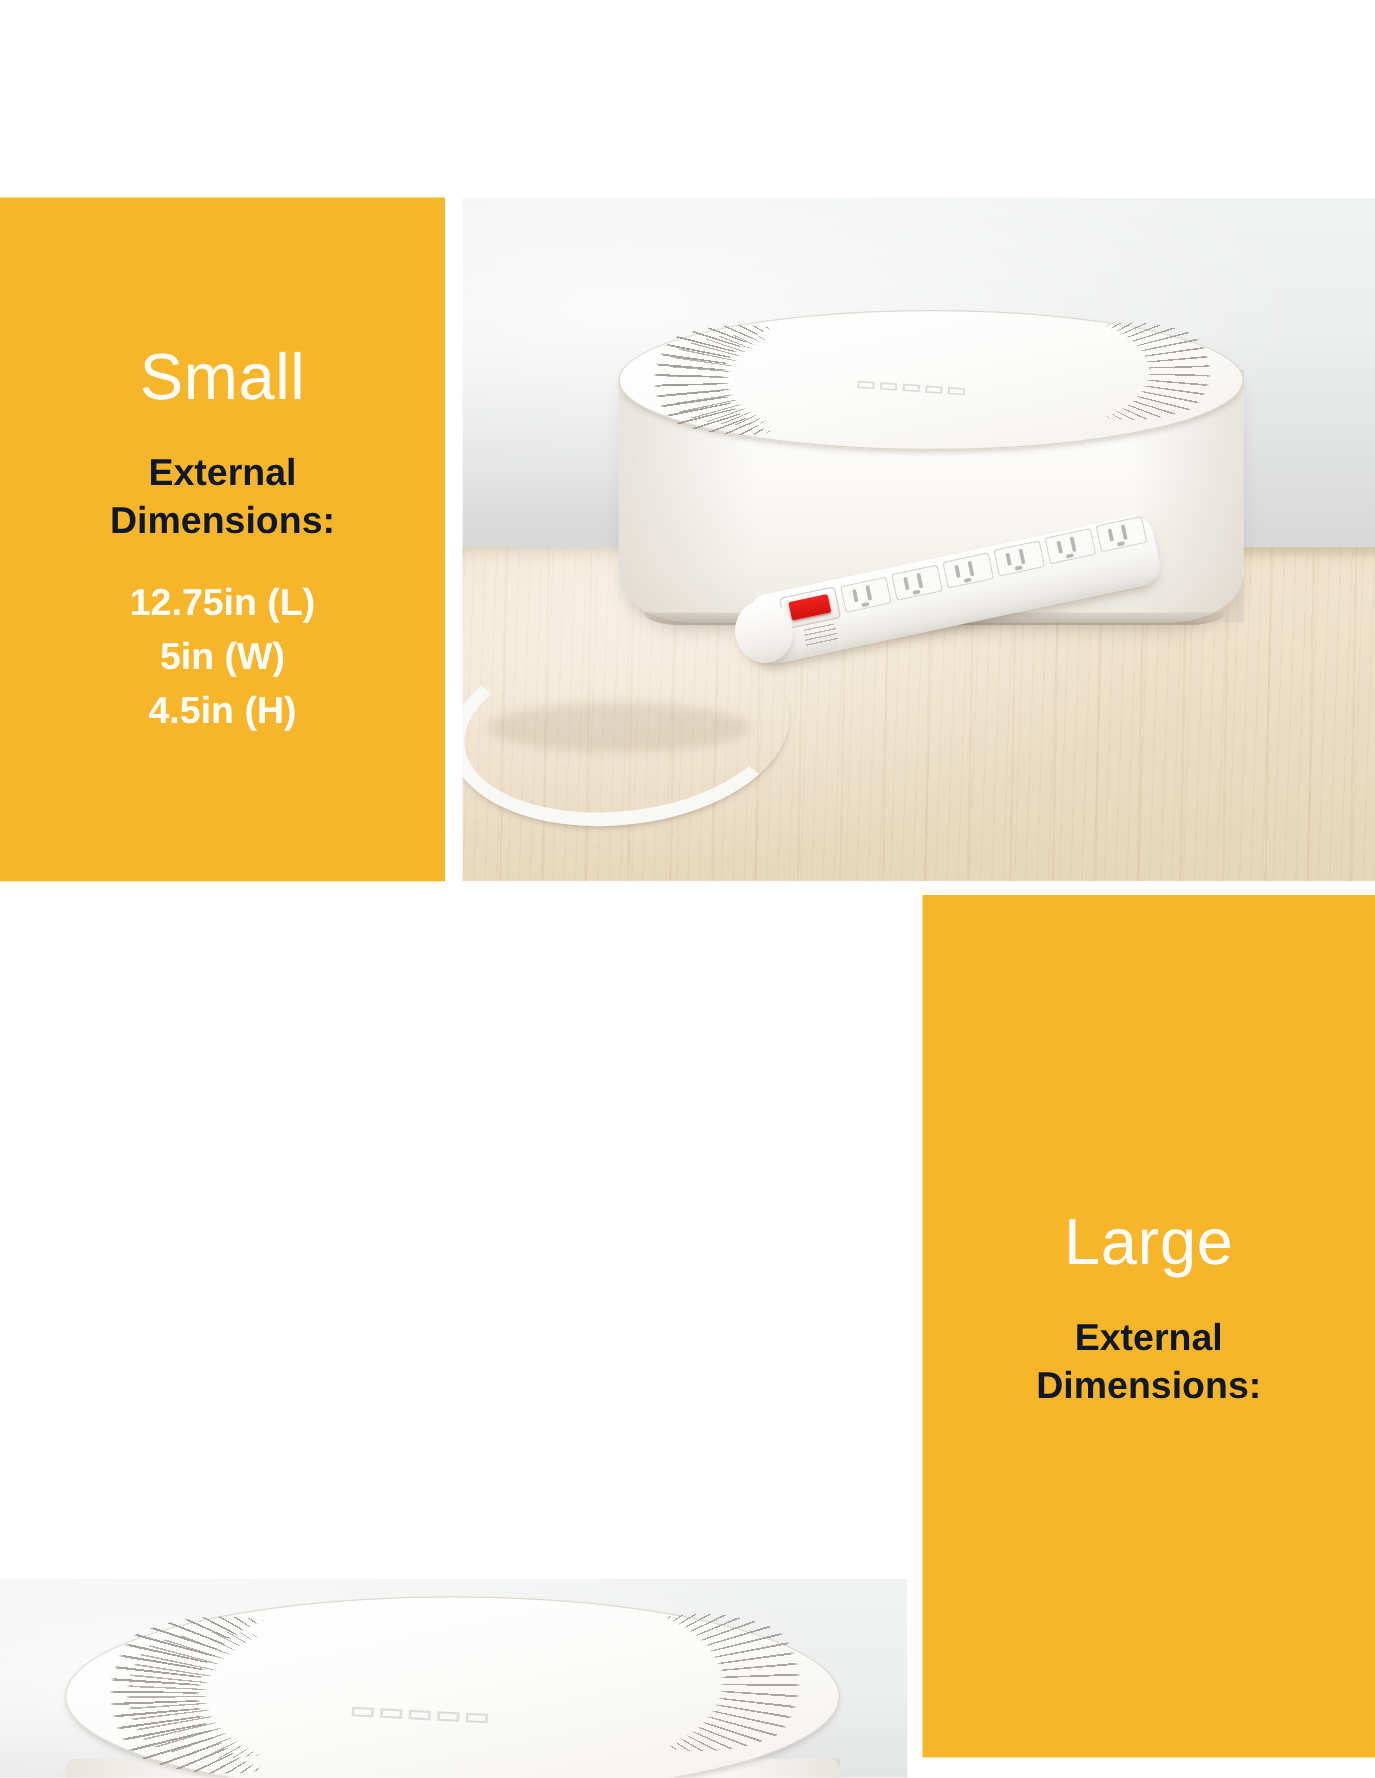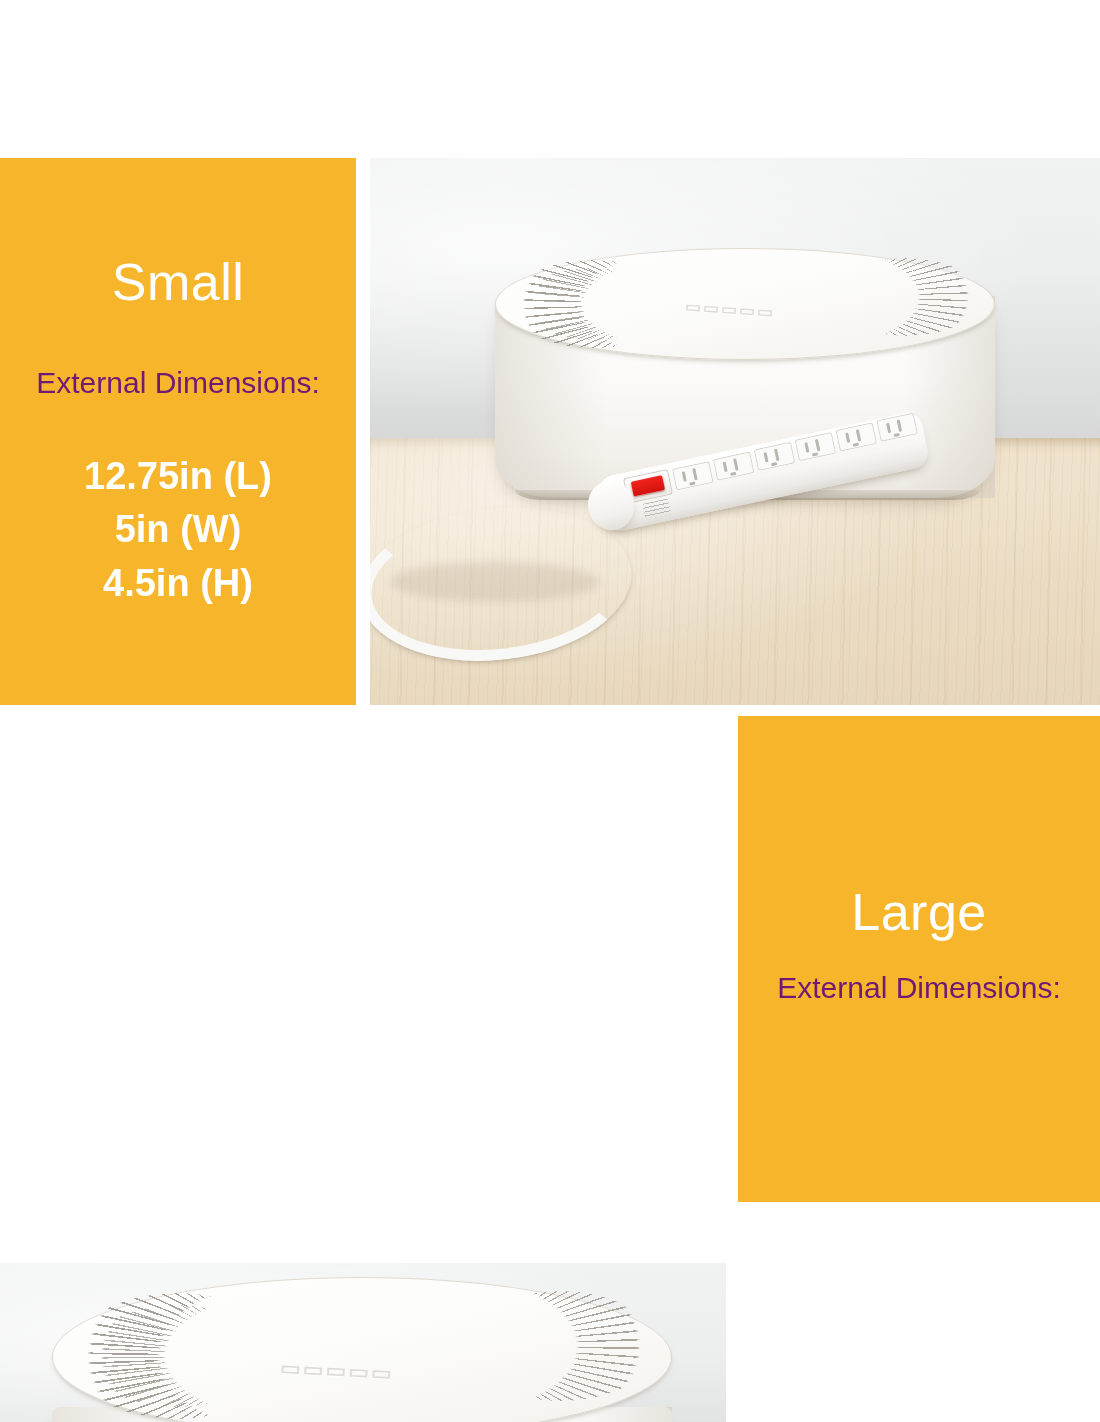--- a/index.html
+++ b/index.html
@@ -41,33 +41,33 @@
   .info-title {
     font-size: 52px;
     font-weight: 400;
     letter-spacing: 0.5px;
     line-height: 1.05;
     margin: 0 0 30px 0;
     color: #ffffff;
   }
   .info-subtitle {
     font-size: 30px;
-    font-weight: 400;
+    font-weight: 700;
     line-height: 1.28;
     margin: 0 0 26px 0;
-    color: #701a75;
+    color: #0f172a;
     max-width: 290px;
   }
   .dims {
     display: flex;
     flex-direction: column;
     gap: 4px;
   }
   .dim-line {
-    font-size: 38px;
+    font-size: 30px;
     font-weight: 700;
     line-height: 1.3;
     color: #ffffff;
     white-space: nowrap;
   }
 
   
   .photo {
     background: #ffffff;
     position: relative;
@@ -248,21 +248,21 @@
     background: rgba(150,130,100,0.18);
     filter: blur(4px);
     border-radius: 50%;
   }
 </style>
 </head>
 <body>
 
 <div class="page">
 
-  <div class="block info-panel" style="left:0px; top:158px; width:356px; height:547px;gap:24px;">
+  <div class="block info-panel" style="left:0px; top:158px; width:356px; height:547px;">
     <div class="info-title">Small</div>
     <div class="info-subtitle">External Dimensions:</div>
     <div class="dims">
       <div class="dim-line">12.75in (L)</div>
       <div class="dim-line">5in (W)</div>
       <div class="dim-line">4.5in (H)</div>
     </div>
   </div>
 
   <div class="block photo" style="left:370px; top:158px; width:730px; height:547px;">
@@ -410,18 +410,18 @@
                       mask: radial-gradient(ellipse 100% 100% at 0% 50%,
                           transparent 0 58%, #000 60%, #000 90%, transparent 92%);"></div>
 
           <div class="logo-emboss" style="left:228px; top:78px; font-size:22px; transform: rotate(3deg) scaleY(0.85);">▭▭▭▭▭</div>
         </div>
       </div>
 
     </div>
   </div>
 
-  <div class="block info-panel" style="left:738px; top:716px; width:362px; height:486px;">
+  <div class="block info-panel" style="left:738px; top:716px; width:362px; height:690px;">
     <div class="info-title">Large</div>
     <div class="info-subtitle">External Dimensions:</div>
   </div>
 
 </div>
 
 </body></html>

